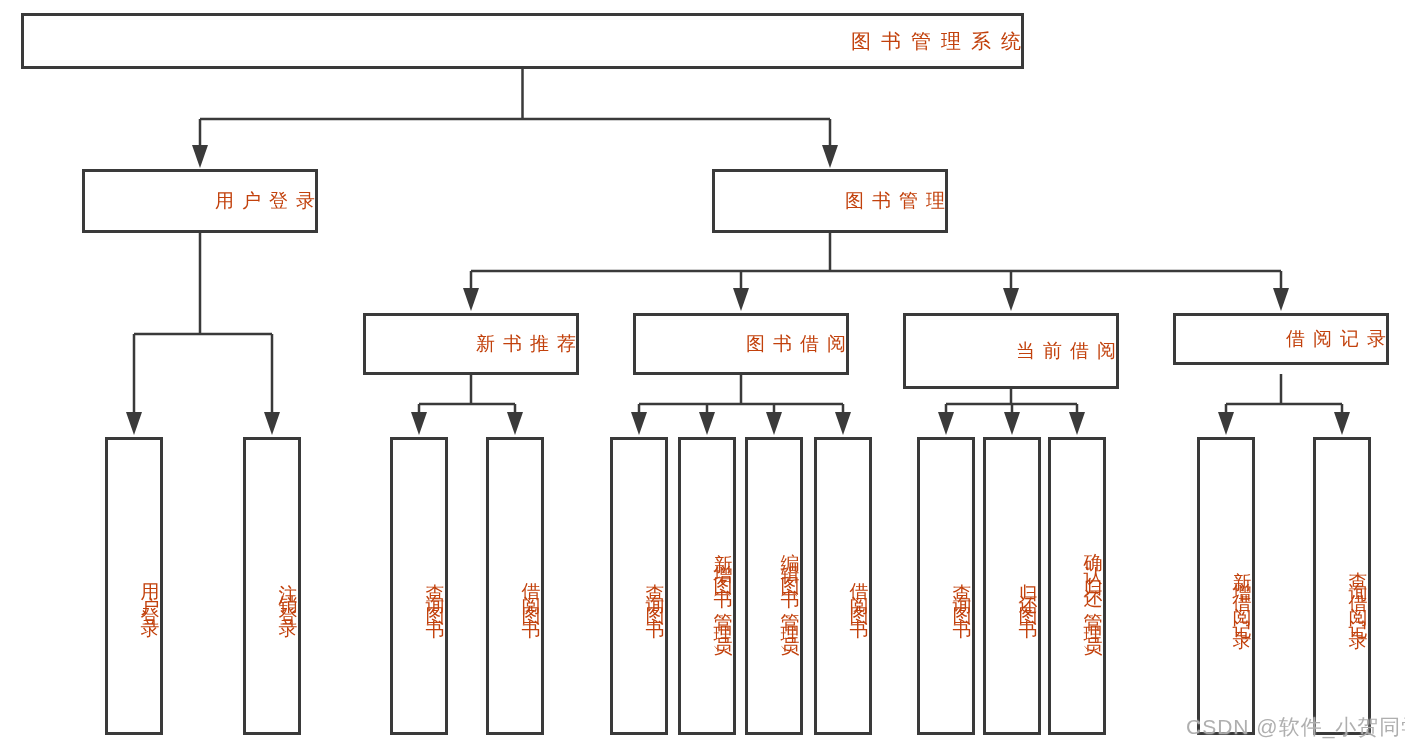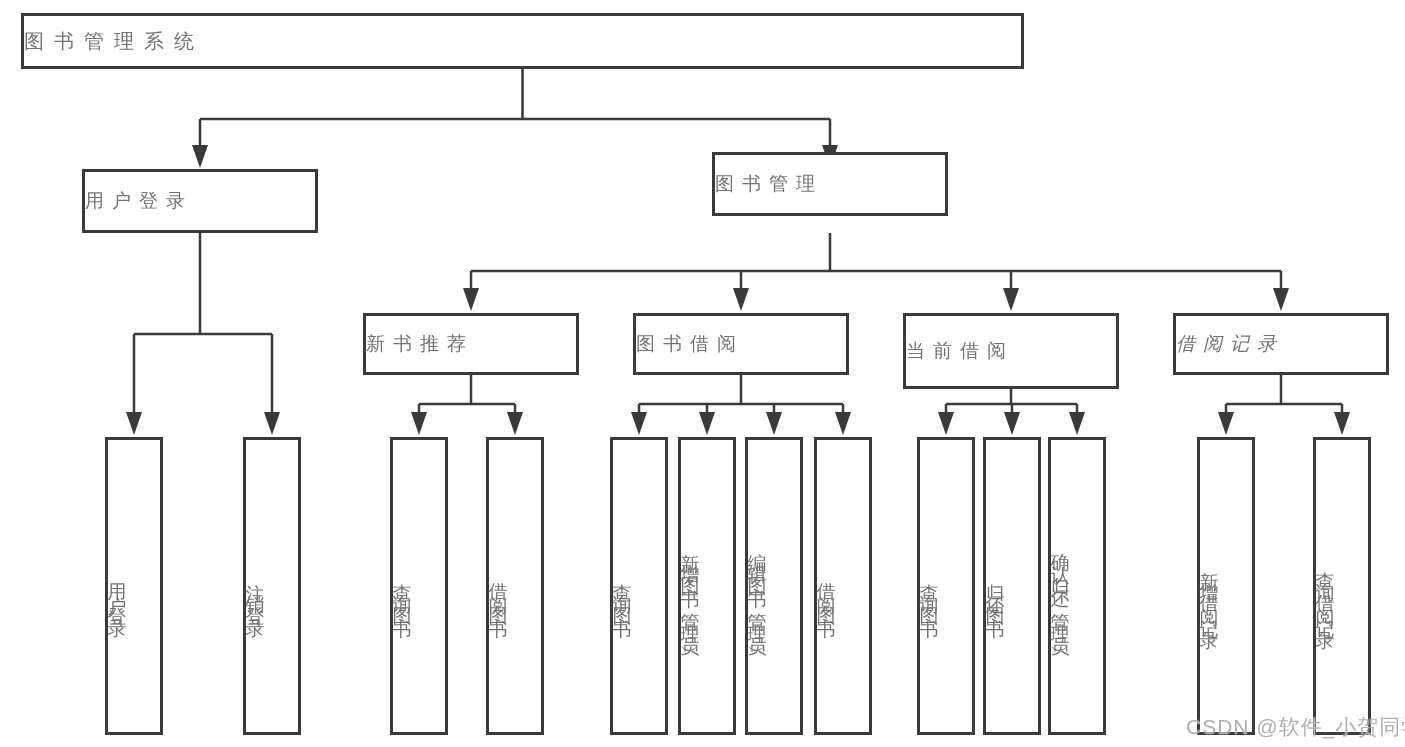--- a/index.html
+++ b/index.html
@@ -9,22 +9,22 @@
     background:#ffffff;
     font-family:"Liberation Sans", sans-serif;
     overflow:hidden;
   }
   #connectors{position:absolute;left:0;top:0;width:1405px;height:747px;z-index:1;}
   .node{
     position:absolute;
     box-sizing:border-box;
     border:3px solid #3a3a3a;
     background:#ffffff;
-    display:flex;align-items:center;justify-content:flex-start;
-    color:#737373;
+    display:flex;align-items:center;justify-content:flex-end;
+    color:#c2410c;
     z-index:2;
   }
   .node .lbl{white-space:nowrap;}
   .h-root .lbl{font-size:20px;letter-spacing:10px;margin-right:-10px;}
   .h-node .lbl{font-size:19px;letter-spacing:8px;margin-right:-8px;}
   .v-node .lbl{
     writing-mode:vertical-rl;
     text-orientation:mixed;
     font-size:19px;
     letter-spacing:12px;
@@ -80,34 +80,34 @@
     </g>
   </svg>
 
   <div class="node h-root" style="left:21px;top:13px;width:1003px;height:56px;">
     <span class="lbl">图书管理系统</span>
   </div>
 
   <div class="node h-node" style="left:82px;top:169px;width:236px;height:64px;">
     <span class="lbl">用户登录</span>
   </div>
-  <div class="node h-node" style="left:712px;top:152px;width:236px;height:64px;">
+  <div class="node h-node" style="left:712px;top:169px;width:236px;height:64px;">
     <span class="lbl">图书管理</span>
   </div>
 
   <div class="node h-node" style="left:633px;top:313px;width:216px;height:62px;">
     <span class="lbl">图书借阅</span>
   </div>
   <div class="node h-node" style="left:363px;top:313px;width:216px;height:62px;">
     <span class="lbl">新书推荐</span>
   </div>
   <div class="node h-node" style="left:903px;top:313px;width:216px;height:76px;">
     <span class="lbl">当前借阅</span>
   </div>
-  <div class="node h-node" style="left:1173px;top:313px;width:216px;height:62px;font-style:italic;">
+  <div class="node h-node" style="left:1173px;top:313px;width:216px;height:52px;">
     <span class="lbl">借阅记录</span>
   </div>
 
   <div class="node v-node" style="left:105px;top:437px;width:58px;height:298px;">
     <span class="lbl">用户登录</span>
   </div>
   <div class="node v-node" style="left:243px;top:437px;width:58px;height:298px;">
     <span class="lbl">注销登录</span>
   </div>
 

